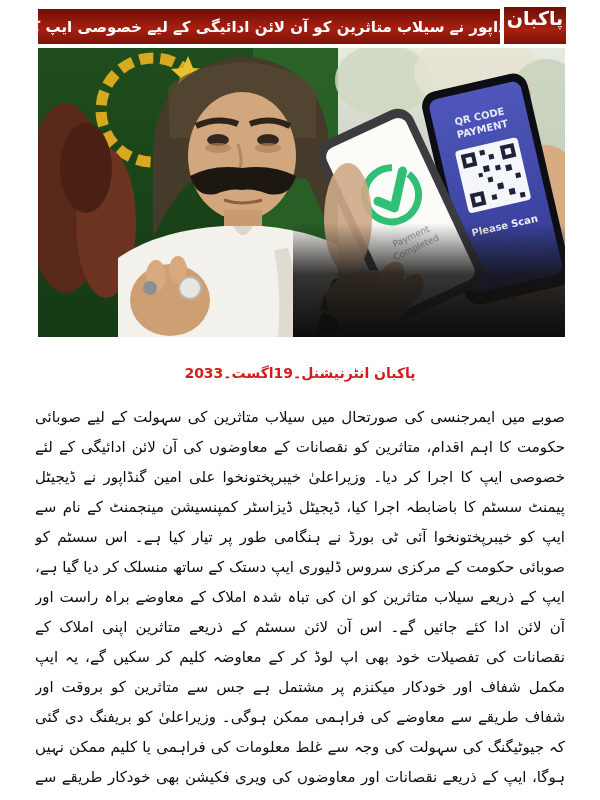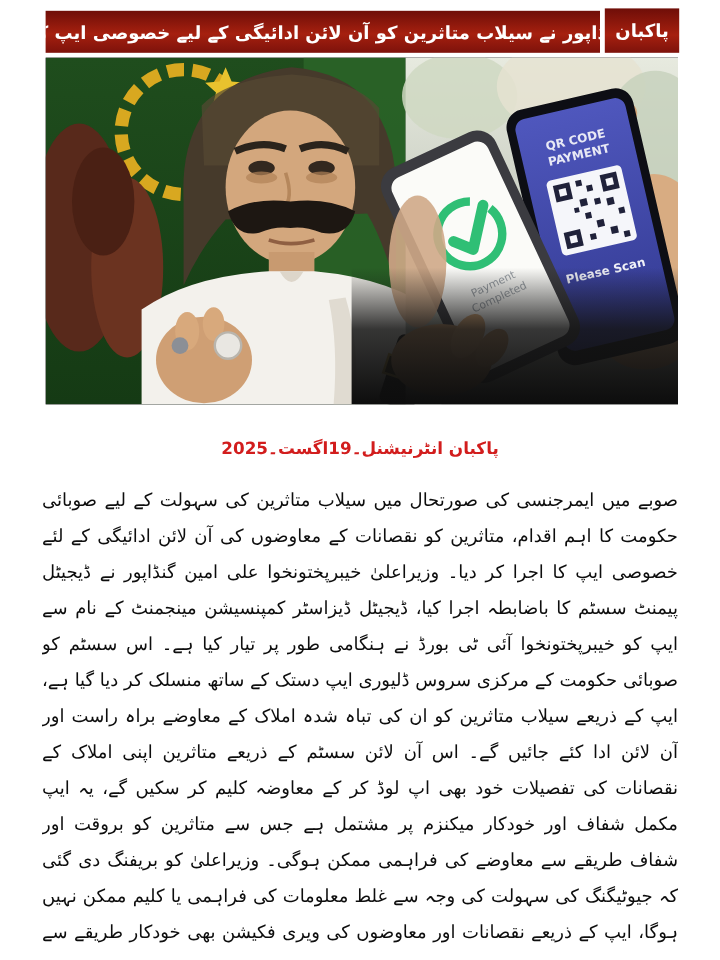--- a/index.html
+++ b/index.html
@@ -12,22 +12,22 @@
   
   .masthead-bar {
     position:absolute; left:38px; top:9px; width:462px; height:35px;
     background:linear-gradient(180deg,#6f0e08 0%,#a6200f 55%,#7d120b 100%);
     color:#fff; display:flex; align-items:center; justify-content:center;
     direction:rtl; font-size:15px; font-weight:bold; white-space:nowrap; overflow:hidden;
   }
   .masthead-logo {
     position:absolute; left:504px; top:7px; width:62px; height:37px;
     background:linear-gradient(180deg,#6f0e08 0%,#a6200f 60%,#7d120b 100%);
-    color:#fff; display:flex; align-items:center; justify-content:center;
-    font-size:15px; font-weight:bold; direction:rtl;
+    color:#fff; display:flex; align-items:flex-start; justify-content:center;
+    font-size:19px; font-weight:bold; direction:rtl;
   }
   
   .photo {
     position:absolute; left:38px; top:48px; width:527px; height:289px;
     overflow:hidden; background:#222;
   }
   .photo svg { display:block; width:100%; height:100%; }
   
   .dateline {
     position:absolute; left:0; top:358px; width:600px; height:30px;
@@ -182,20 +182,20 @@
         <ellipse cx="352" cy="232" rx="12" ry="20" fill="#d8a876" transform="rotate(30 352 232)"></ellipse>
         <ellipse cx="372" cy="242" rx="11" ry="18" fill="#d2a271" transform="rotate(35 372 242)"></ellipse>
         <ellipse cx="310" cy="170" rx="24" ry="55" fill="#cfa887" opacity="0.9"></ellipse>
       </g>
 
       <rect x="255" y="175" width="272" height="114" fill="url(#gDark)"></rect>
     </svg>
   </div>
 
   <div class="dateline">
-    <span>پاکبان انٹرنیشنل۔19اگست۔2025</span>
+    <span>پاکبان انٹرنیشنل۔19اگست۔2033</span>
   </div>
 
   <div class="article">
     <p>صوبے میں ایمرجنسی کی صورتحال میں سیلاب متاثرین کی سہولت کے لیے صوبائی حکومت کا اہم اقدام، متاثرین کو نقصانات کے معاوضوں کی آن لائن ادائیگی کے لئے خصوصی ایپ کا اجرا کر دیا۔ وزیراعلیٰ خیبرپختونخوا علی امین گنڈاپور نے ڈیجیٹل پیمنٹ سسٹم کا باضابطہ اجرا کیا، ڈیجیٹل ڈیزاسٹر کمپنسیشن مینجمنٹ کے نام سے ایپ کو خیبرپختونخوا آئی ٹی بورڈ نے ہنگامی طور پر تیار کیا ہے۔ اس سسٹم کو صوبائی حکومت کے مرکزی سروس ڈلیوری ایپ دستک کے ساتھ منسلک کر دیا گیا ہے، ایپ کے ذریعے سیلاب متاثرین کو ان کی تباہ شدہ املاک کے معاوضے براہ راست اور آن لائن ادا کئے جائیں گے۔ اس آن لائن سسٹم کے ذریعے متاثرین اپنی املاک کے نقصانات کی تفصیلات خود بھی اپ لوڈ کر کے معاوضہ کلیم کر سکیں گے، یہ ایپ مکمل شفاف اور خودکار میکنزم پر مشتمل ہے جس سے متاثرین کو بروقت اور شفاف طریقے سے معاوضے کی فراہمی ممکن ہوگی۔ وزیراعلیٰ کو بریفنگ دی گئی کہ جیوٹیگنگ کی سہولت کی وجہ سے غلط معلومات کی فراہمی یا کلیم ممکن نہیں ہوگا، ایپ کے ذریعے نقصانات اور معاوضوں کی ویری فکیشن بھی خودکار طریقے سے کی جائے گی۔ بریفنگ دی گئی کہ یہ ایک مکمل طور پر پیپر لیس اور کیش لیس سسٹم ہے جس کے تحت معاوضوں کی آن لائن ادائیگی کی جائے گی، وزیراعلیٰ اور چیف سیکرٹری کے علاوہ دیگر متعلقہ حکام کے لیے ڈیش بورڈ پر نقصانات اور معاوضوں کی ادائیگی کی مکمل تفصیلات دستیاب ہوں گی۔ علی امین گنڈاپور نے کہا کہ سیلاب زدگان کو معاوضوں کی براہ راست ادائیگی کے لئے ڈیجیٹل پیمنٹ سسٹم کا اجرا ایک اہم اقدام ہے، مختصر وقت میں یہ ایپ تیار کرنے پر متعلقہ حکام کو خراج تحسین پیش کرتا ہوں۔ وزیراعلیٰ خیبرپختونخوا نے کہا کہ اس اقدام سے نہ صرف متاثرین کو معاوضوں کی بروقت ادائیگی ممکن ہوگی بلکہ اس پورے عمل میں شفافیت بھی یقینی ہوگی، متاثرین کو بروقت ریلیف اور سہولیات کی فراہمی صوبائی حکومت کی پہلی ترجیح ہے۔</p>
   </div>
 
 </div>
 
 </body></html>

